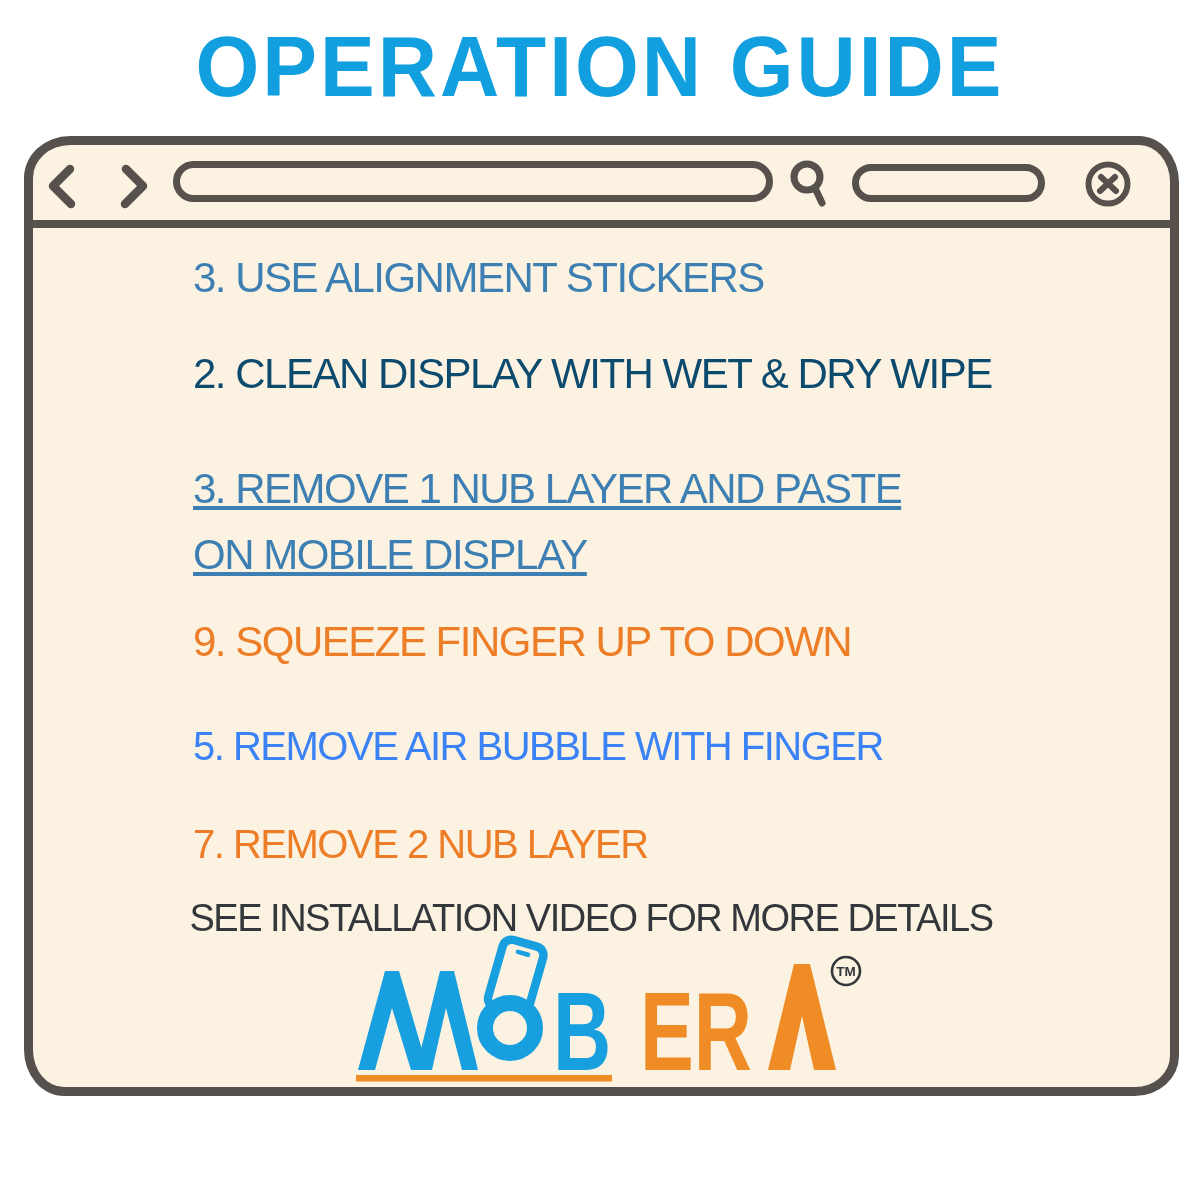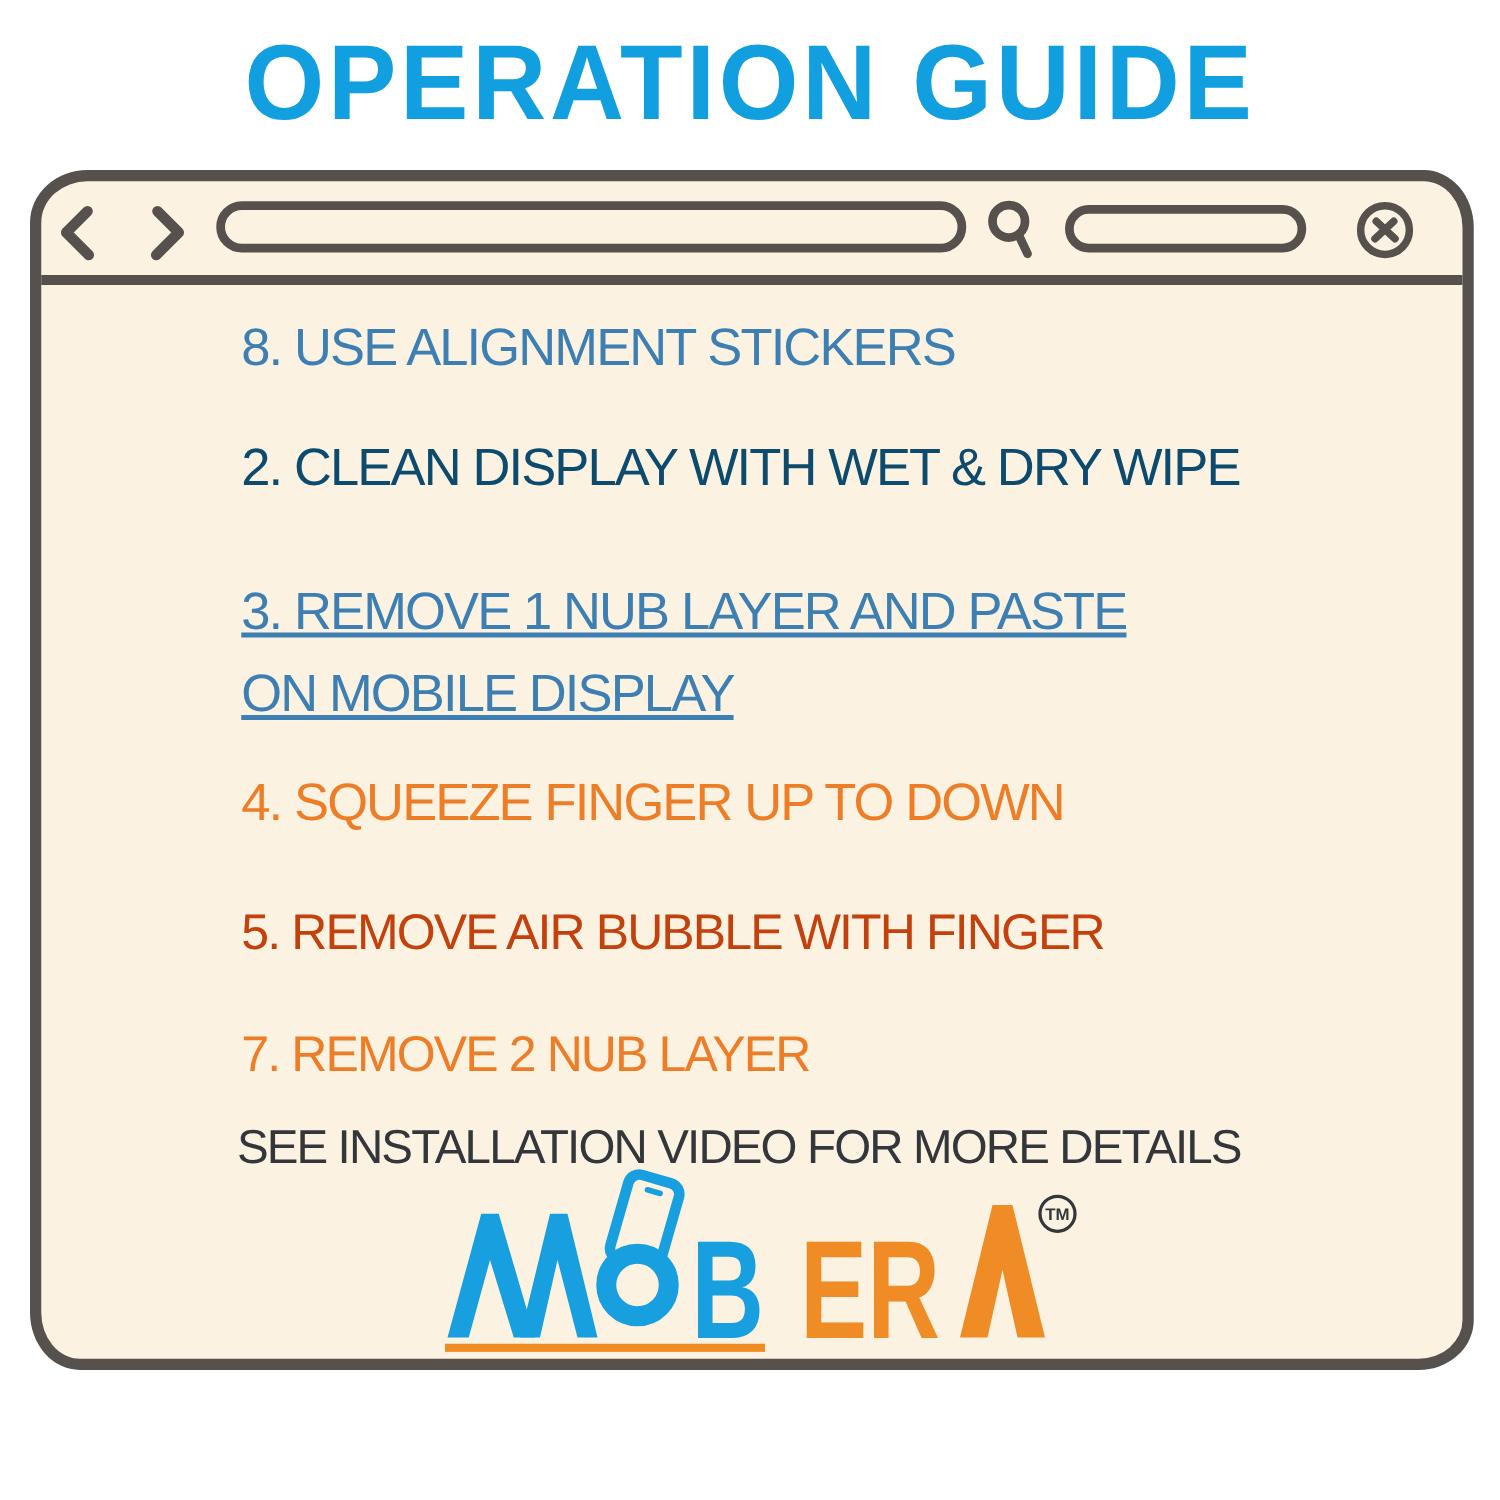--- a/index.html
+++ b/index.html
@@ -100,25 +100,25 @@
       <svg class="tb-item close-icon" width="50" height="50" viewBox="0 0 50 50">
         <circle cx="25" cy="24" r="19.5" fill="none" stroke="#56514d" stroke-width="6"></circle>
         <line x1="18" y1="17" x2="33" y2="31" stroke="#56514d" stroke-width="6" stroke-linecap="round"></line>
         <line x1="32" y1="17" x2="17" y2="31" stroke="#56514d" stroke-width="6" stroke-linecap="round"></line>
       </svg>
 
     </div>
 
   </div>
 
-  <div class="step step-1" style="color: rgb(61, 127, 179);">8. USE ALIGNMENT STICKERS</div>
+  <div class="step step-1" style="color: rgb(61, 127, 179);">3. USE ALIGNMENT STICKERS</div>
   <div class="step step-2" style="color: #0c4a6e;">2. CLEAN DISPLAY WITH WET &amp; DRY WIPE</div>
   <div class="step step-3" style="color: rgb(61, 127, 179); text-decoration: underline;">3. REMOVE 1 NUB LAYER AND PASTE ON MOBILE DISPLAY</div>
-  <div class="step step-4" style="color: rgb(237, 125, 38);">4. SQUEEZE FINGER UP TO DOWN</div>
-  <div class="step step-5" style="color: #c2410c;">5. REMOVE AIR BUBBLE WITH FINGER</div>
+  <div class="step step-4" style="color: rgb(237, 125, 38);">9. SQUEEZE FINGER UP TO DOWN</div>
+  <div class="step step-5" style="color: #3b82f6;">5. REMOVE AIR BUBBLE WITH FINGER</div>
   <div class="step step-6" style="color: rgb(237, 125, 38);">7. REMOVE 2 NUB LAYER</div>
 
   <div class="install-note">SEE INSTALLATION VIDEO FOR MORE DETAILS</div>
 
   <div class="brand-logo">
     <svg width="560" height="152" viewBox="0 0 560 152">
 
       <path d="M18 130 L45 31 L59 31 L88 130 L71 130 L52 68 L35 130 Z" fill="#189fdf"></path>
       <path d="M76 130 L100 31 L114 31 L138 130 L122 130 L106 68 L92 130 Z" fill="#189fdf"></path>
 

